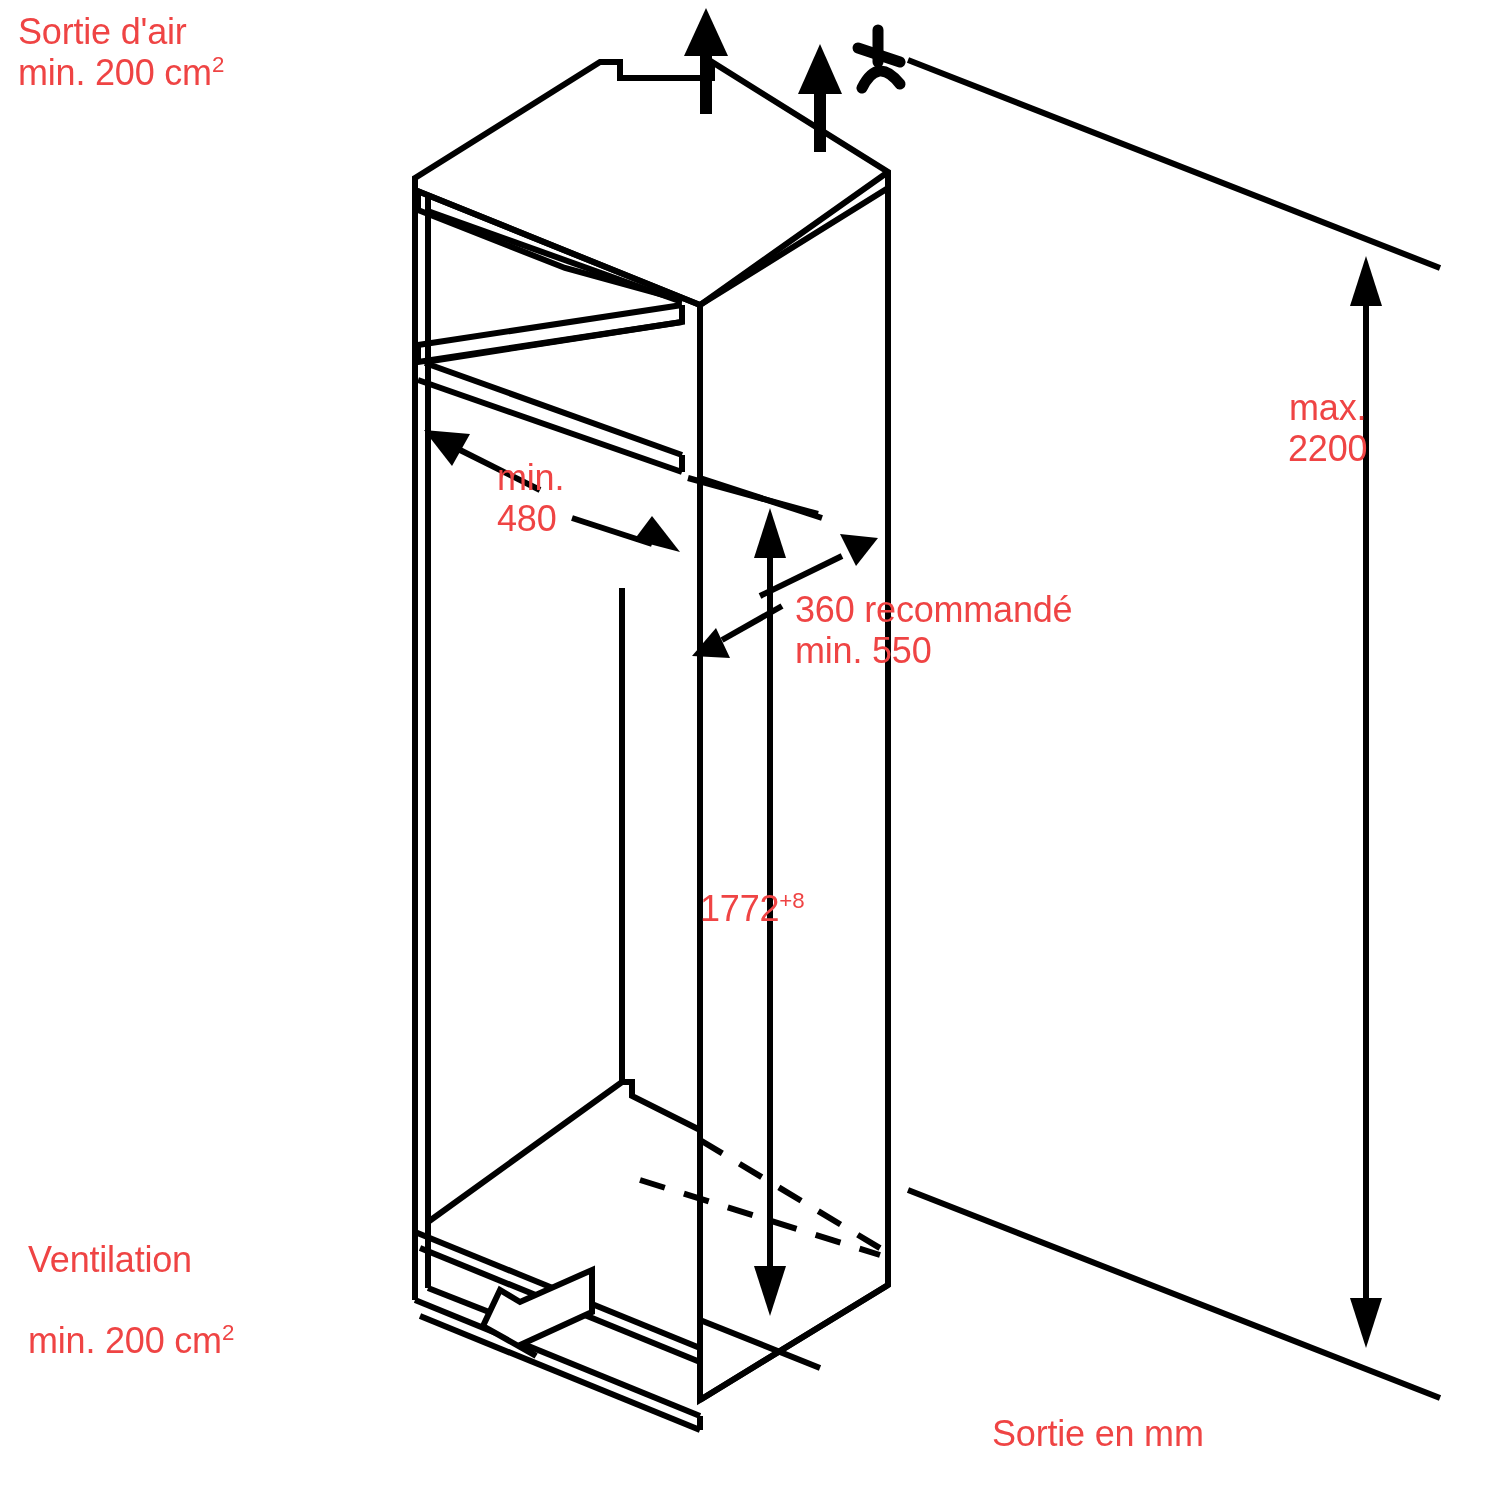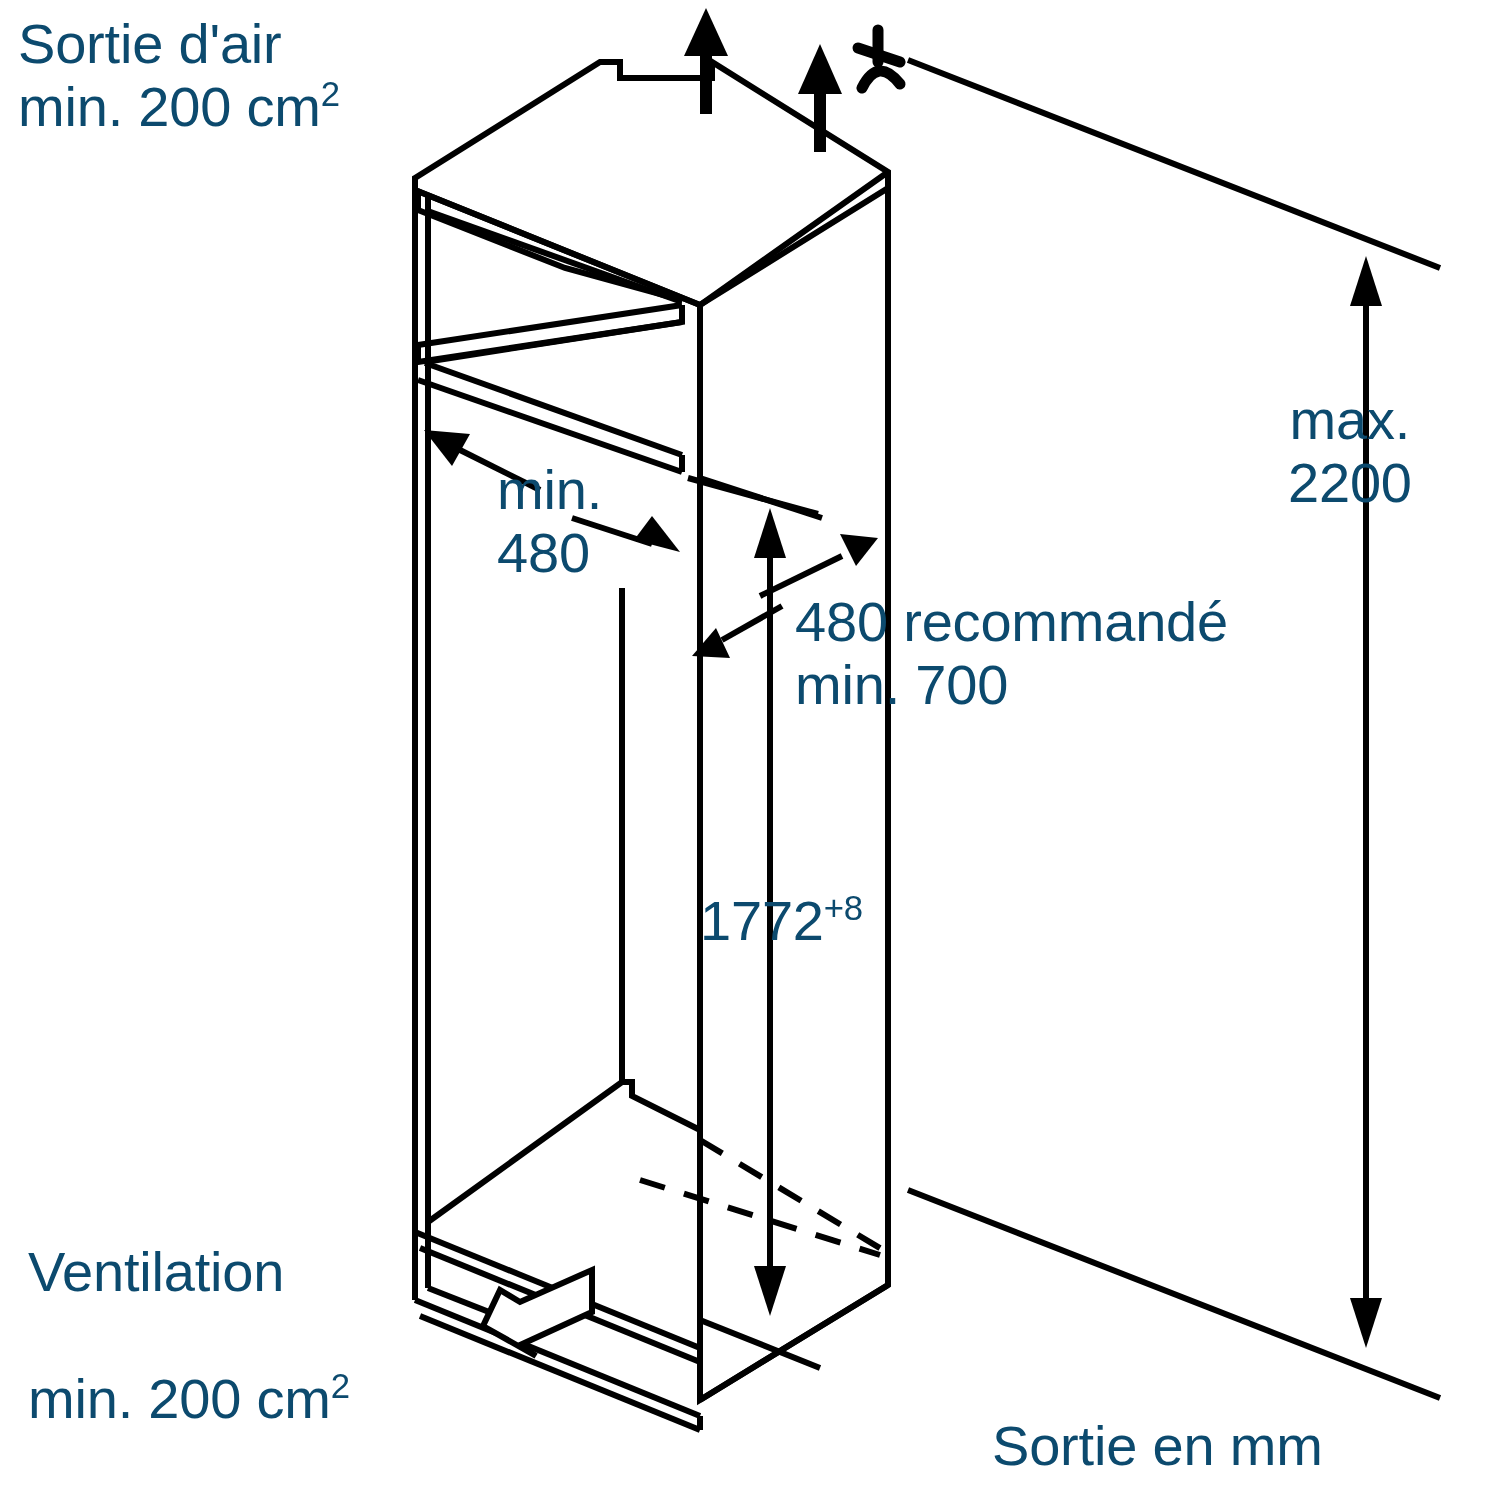--- a/index.html
+++ b/index.html
@@ -20,25 +20,25 @@
   }
   #diagram-svg {
     position: absolute;
     left: 0;
     top: 0;
     width: 1490px;
     height: 1500px;
   }
   .note {
     position: absolute;
-    font-size: 56px;
+    font-size: 36px;
     line-height: 1.13;
     letter-spacing: -0.2px;
     white-space: pre;
-    color: #0c4a6e;
+    color: #ef4444;
   }
   .note sup {
     font-size: 0.62em;
     vertical-align: super;
     line-height: 0;
   }
   #note-air-outlet  { left: 18px;  top: 12px;  }
   #note-plinth-vent { left: 28px;  top: 1240px; }
   #note-max-height  { left: 1288px; top: 388px; text-align: center; }
   #note-depth       { left: 795px; top: 590px; }
@@ -157,21 +157,21 @@
     </g>
 
   </svg>
 
   <div class="note" id="note-air-outlet"><span>Sortie d'air</span><br><span>min. 200 cm</span><sup>2</sup></div>
 
   <div class="note" id="note-plinth-vent"><span>Ventilation</span><br><br><span>min. 200 cm</span><sup>2</sup></div>
 
   <div class="note" id="note-max-height"><span>max.</span><br><span>2200</span></div>
 
-  <div class="note" id="note-depth"><span>480 recommandé</span><br><span>min. 700</span></div>
+  <div class="note" id="note-depth"><span>360 recommandé</span><br><span>min. 550</span></div>
 
   <div class="note" id="note-width"><span>min.</span><br><span>480</span></div>
 
   <div class="note" id="note-height"><span>1772</span><sup>+8</sup></div>
 
   <div class="note" id="note-units">Sortie en mm</div>
 
 </div>
 
 </body></html>

